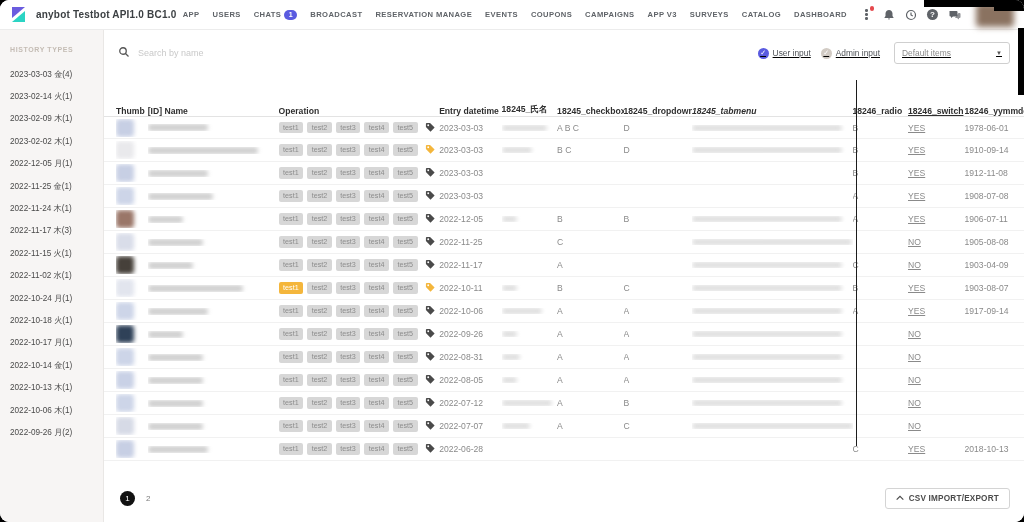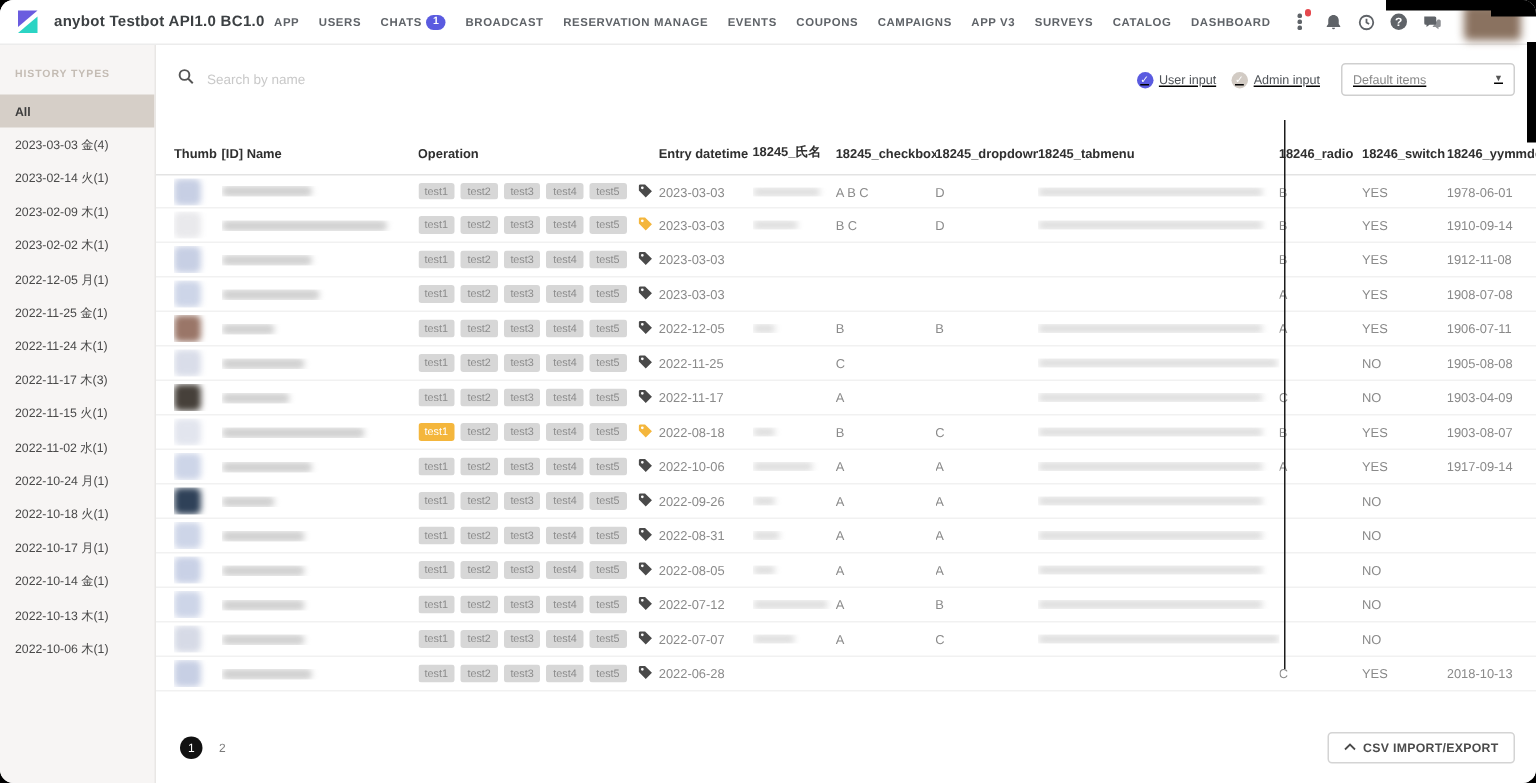--- a/index.html
+++ b/index.html
@@ -42,29 +42,29 @@
   .search-input::placeholder { color:#c9c9c9; }
   .right-controls { margin-left:auto; display:flex; align-items:center; gap:10px;text-decoration:underline; }
   .check-opt { display:flex; align-items:center; gap:4px; font-size:8.4px; color:#4f5358; cursor:pointer; }
   .ccircle { width:11px; height:11px; border-radius:50%; color:#fff; font-size:7px; display:flex; align-items:center; justify-content:center; }
   .ccircle.on { background:#5a5be0; }
   .ccircle.off { background:#d2cbc4; }
   .select { width:116px; height:22px; border:1px solid #cfcfcf; border-radius:3px; display:flex; align-items:center; justify-content:space-between; padding:0 7px; font-size:8.4px; color:#8a8a8a; cursor:pointer; background:#fff; margin-left:4px; }
   .select .arr { font-size:6px; color:#555; }
 
   
-  .thead { position:absolute; top:58px; left:0; right:0; height:28px; display:flex; align-items:center; padding-left:12px; }
+  .thead { position:absolute; top:58px; left:0; right:0; height:28px; display:flex; align-items:flex-end; padding-left:12px; }
   .th { font-size:8.6px; font-weight:bold; color:#2f2f2f; white-space:nowrap; overflow:hidden; }
   .tbody { position:absolute; top:86px; left:0; right:0; }
   .tr { display:flex; align-items:center; height:23px; padding-left:12px; border-bottom:1px solid #f1f1f1; }
   .tr:first-child { border-top:1px solid #e3e3e3; }
   .td { font-size:8.6px; color:#8a8a8a; white-space:nowrap; overflow:hidden; display:flex; align-items:center; }
   .c-thumb{width:32px;} .c-name{width:132px;} .c-op{width:162px;} .c-entry{width:63px;}
-  .c-shimei{width:56px;} .c-check{width:67px;} .c-drop{width:69px;} .c-tab{width:162px;}
-  .c-radio{width:56px;} .c-switch{width:57px;} .c-yy{width:60px;}
+  .c-shimei{width:56px;} .c-check{width:67px;} .c-drop{width:69px;} .c-tab{width:162px;font-style:italic;}
+  .c-radio{width:56px;} .c-switch{width:57px;text-decoration:underline;} .c-yy{width:60px;}
   .thumb { width:18px; height:18px; border-radius:4px; filter:blur(2px); }
   .bar { height:7px; border-radius:3px; background:#9e9e9e; opacity:.5; filter:blur(2px); }
   .bar.light { height:6px; background:#b3b3b3; opacity:.45; }
   .ops { display:flex; align-items:center; gap:4px; }
   .pill { background:#d7d7d7; color:#8c8c8c; font-size:7.2px; padding:2px 4.5px; border-radius:2px; cursor:pointer; line-height:1; }
   .pill.hl { background:#f4b63c; color:#fff; }
   .rowicon { display:flex; align-items:center; margin-left:3px; cursor:pointer; }
   .divider-v { position:absolute; left:856px; top:80px; height:366px; width:1px; background:#1c1c1c; z-index:4; }
 
   
@@ -129,37 +129,37 @@
             <path d="M2 4h14a2 2 0 012 2v7a2 2 0 01-2 2H9l-4 3v-3H4a2 2 0 01-2-2V4z"></path>
             <path d="M20 8h2a2 2 0 012 2v6a2 2 0 01-2 2h-1v3l-4-3h-4" opacity=".7"></path>
           </svg>
       </span>
       <span class="avatar"></span>
     </div>
   </div>
 
   <div class="sidebar">
     <div class="sb-header">HISTORY TYPES</div>
-    <div class="sb-item active">All</div>
     <div class="sb-item">2023-03-03 金(4)</div>
     <div class="sb-item">2023-02-14 火(1)</div>
     <div class="sb-item">2023-02-09 木(1)</div>
     <div class="sb-item">2023-02-02 木(1)</div>
     <div class="sb-item">2022-12-05 月(1)</div>
     <div class="sb-item">2022-11-25 金(1)</div>
     <div class="sb-item">2022-11-24 木(1)</div>
     <div class="sb-item">2022-11-17 木(3)</div>
     <div class="sb-item">2022-11-15 火(1)</div>
     <div class="sb-item">2022-11-02 水(1)</div>
     <div class="sb-item">2022-10-24 月(1)</div>
     <div class="sb-item">2022-10-18 火(1)</div>
     <div class="sb-item">2022-10-17 月(1)</div>
     <div class="sb-item">2022-10-14 金(1)</div>
     <div class="sb-item">2022-10-13 木(1)</div>
     <div class="sb-item">2022-10-06 木(1)</div>
+    <div class="sb-item">2022-09-26 月(2)</div>
   </div>
 
   <div class="main">
 
     <div class="toolbar">
       <div class="search-wrap">
         <span>
           <svg width="12" height="12" viewBox="0 0 24 24" fill="none" stroke="#555" stroke-width="2.6">
               <circle cx="10" cy="10" r="6.5"></circle>
               <line x1="15" y1="15" x2="21" y2="21"></line>
@@ -448,21 +448,21 @@
               <span class="pill">test4</span>
               <span class="pill">test5</span>
           <span class="rowicon">
                 <svg width="11" height="11" viewBox="0 0 24 24" fill="#f4b63c">
                   <path d="M11 2H4a2 2 0 00-2 2v7l10 10 9-9L11 2zm-4 7a2 2 0 110-4 2 2 0 010 4z"></path>
                 </svg>
               </span>
 
         </span>
           </div>
-        <div class="td c-entry">2022-08-18</div>
+        <div class="td c-entry">2022-10-11</div>
         <div class="td c-shimei">
             <div class="bar light" style="width:15px"></div>
           </div>
         <div class="td c-check">B</div>
         <div class="td c-drop">C</div>
         <div class="td c-tab">
             <div class="bar light" style="width:150px"></div>
           </div>
         <div class="td c-radio">B</div>
         <div class="td c-switch">YES</div>

